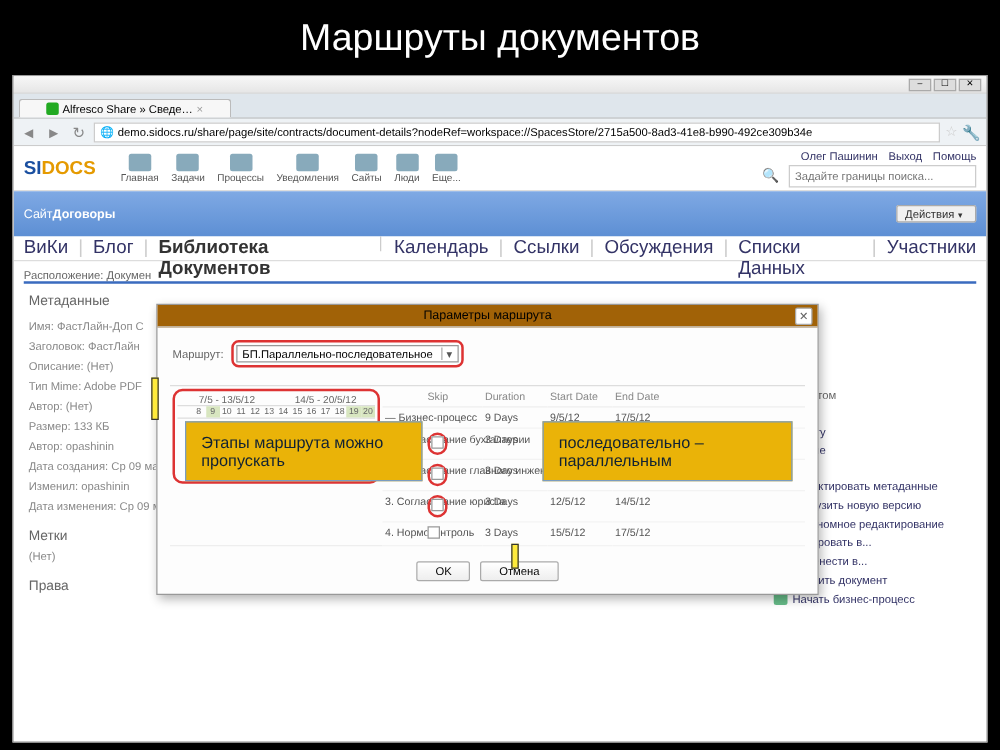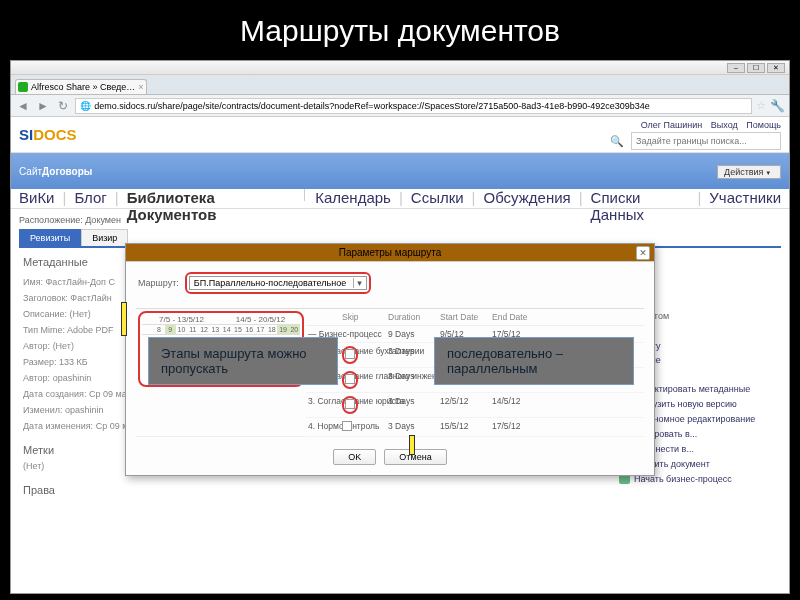--- a/index.html
+++ b/index.html
@@ -2,21 +2,21 @@
 <html><head>
 <meta charset="utf-8">
 <style>
   * { box-sizing: border-box; margin: 0; padding: 0; font-family: Arial, sans-serif; }
   body { width: 800px; height: 600px; background: #000; overflow: hidden; position: relative; }
   .slide-title { color: #fff; font-size: 30px; text-align: center; padding: 14px 0 10px; font-weight: normal; }
   .browser-frame { position: absolute; top: 60px; left: 10px; right: 10px; bottom: 6px; background: #fff; border: 1px solid #999; }
   .win-bar { height: 14px; background: linear-gradient(#f7f7f7,#e6e6e6); border-bottom: 1px solid #ccc; display:flex; justify-content:flex-end; align-items:center; padding-right:4px; gap:2px;}
   .win-btn { width:18px; height:10px; background:#ddd; border:1px solid #aaa; font-size:7px; text-align:center; line-height:8px;}
   .tabbar { height: 20px; background: #dfe6ec; display:flex; align-items:flex-end; padding-left:4px; border-bottom:1px solid #bbb;}
-  .tab { background:#f7f7f7; border:1px solid #bbb; border-bottom:none; border-radius:3px 3px 0 0; font-size:9px; padding:2px 2px; display:flex; align-items:center; gap:3px;}
+  .tab { background:#f7f7f7; border:1px solid #bbb; border-bottom:none; border-radius:3px 3px 0 0; font-size:9px; padding:2px 21px; display:flex; align-items:center; gap:3px;}
   .tab .fav{width:10px;height:10px;background:#2a2;border-radius:2px;}
   .addrbar { height: 22px; background:#eef2f5; border-bottom:1px solid #ccc; display:flex; align-items:center; padding:0 4px; gap:4px;}
   .navbtn { width:16px; height:16px; color:#888; font-size:12px; text-align:center; line-height:16px; cursor:pointer;}
   .url { flex:1; height:16px; border:1px solid #ccc; background:#fff; font-size:9px; padding:1px 4px; display:flex; align-items:center; gap:3px;}
   .url .globe{color:#666;}
   .star{color:#ccc;font-size:11px;}
   .wrench{color:#777;font-size:12px;}
 
   .app { position:relative; height: calc(100% - 56px); background:#fff; overflow:hidden; }
   .app-header { height:36px; display:flex; align-items:center; padding:0 8px; gap:6px; border-bottom:1px solid #ddd;justify-content:space-between;}
@@ -79,21 +79,21 @@
   .gantt-days { display:grid; grid-template-columns:repeat(14,1fr); font-size:7px; color:#666; border-top:1px solid #ddd;border-bottom:1px solid #ddd;}
   .gantt-days div{text-align:center;padding:1px 0;}
   .gantt-days .hl{background:#d8e6c0;}
   .grow{display:grid;grid-template-columns:repeat(14,1fr);height:12px;align-items:center;position:relative;}
   .bar{height:8px;background:linear-gradient(#a8c8ea,#7aa8d8);border-radius:2px;position:relative;}
   .bar .n{position:absolute;left:100%;margin-left:3px;font-size:7.5px;color:#444;white-space:nowrap;}
 
   .modal-foot { text-align:center; padding:8px 0 10px; display:flex; justify-content:center; gap:8px;}
   .mbtn{font-size:9px;padding:2px 14px;border:1px solid #aaa;background:linear-gradient(#fff,#eee);border-radius:2px;cursor:pointer;}
 
-  .callout { position:absolute; background:#737373; border:1px solid #7a9cc0; font-size:13px; color:#123; padding:8px 12px; }
+  .callout { position:absolute; background:#eab308; border:1px solid #7a9cc0; font-size:13px; color:#123; padding:8px 12px; }
   .callout.c1 { top:337px; left:148px; width:190px;}
   .callout.c2 { top:337px; left:434px; width:200px;}
   .pointer { position:absolute; width:6px; background:#ffeb3b; border:1px solid #333;}
   .ptr1{top:185px;left:110px;height:34px;}
   .ptr2{top:318px;left:398px;height:20px;}
 </style>
 </head>
 <body>
 
 <div class="slide-title">Маршруты документов</div>
@@ -121,20 +121,29 @@
     </div>
     <div class="star">☆</div>
     <div class="wrench">🔧</div>
   </div>
 
   <div class="app">
     <div class="app-header">
       <div class="logo">
         <span class="si">SI</span><span class="docs">DOCS</span>
       </div>
+      <div class="toolbar" id="tb">
+          <div class="tb-item"><span class="ico"></span>Главная</div>
+          <div class="tb-item"><span class="ico"></span>Задачи</div>
+          <div class="tb-item"><span class="ico"></span>Процессы</div>
+          <div class="tb-item"><span class="ico"></span>Уведомления</div>
+          <div class="tb-item"><span class="ico"></span>Сайты</div>
+          <div class="tb-item"><span class="ico"></span>Люди</div>
+          <div class="tb-item"><span class="ico"></span>Еще...</div>
+        </div>
       <div class="user-block">
         <span>Олег Пашинин</span>
         <a>Выход</a>
         <a>Помощь</a><br>
         <span style="display:inline-flex;align-items:center;margin-top:2px;">
           <span class="mag">🔍</span>
           <input class="searchbox" placeholder="Задайте границы поиска..." style="">
         </span>
       </div>
     </div>
@@ -157,24 +166,20 @@
         <a>Ссылки</a>
         <span class="sep">|</span>
         <a>Обсуждения</a>
         <span class="sep">|</span>
         <a>Списки Данных</a>
         <span class="sep">|</span>
         <a>Участники</a>
       </div>
 
     <div class="crumb">Расположение: Докумен</div>
-    <div class="doctabs">
-      <div class="doctab active">Ревизиты</div>
-      <div class="doctab">Визир</div>
-    </div>
     <div class="meta-panel">
       <div class="meta-title">Метаданные</div>
       <div id="metarows">
           <div class="meta-row"><span class="lbl">Имя:</span> ФастЛайн-Доп С</div>
           <div class="meta-row"><span class="lbl">Заголовок:</span> ФастЛайн</div>
           <div class="meta-row"><span class="lbl">Описание:</span> (Нет)</div>
           <div class="meta-row"><span class="lbl">Тип Mime:</span> Adobe PDF</div>
           <div class="meta-row"><span class="lbl">Автор:</span> (Нет)</div>
           <div class="meta-row"><span class="lbl">Размер:</span> 133 КБ</div>
           <div class="meta-row"><span class="lbl">Автор:</span> opashinin</div>

